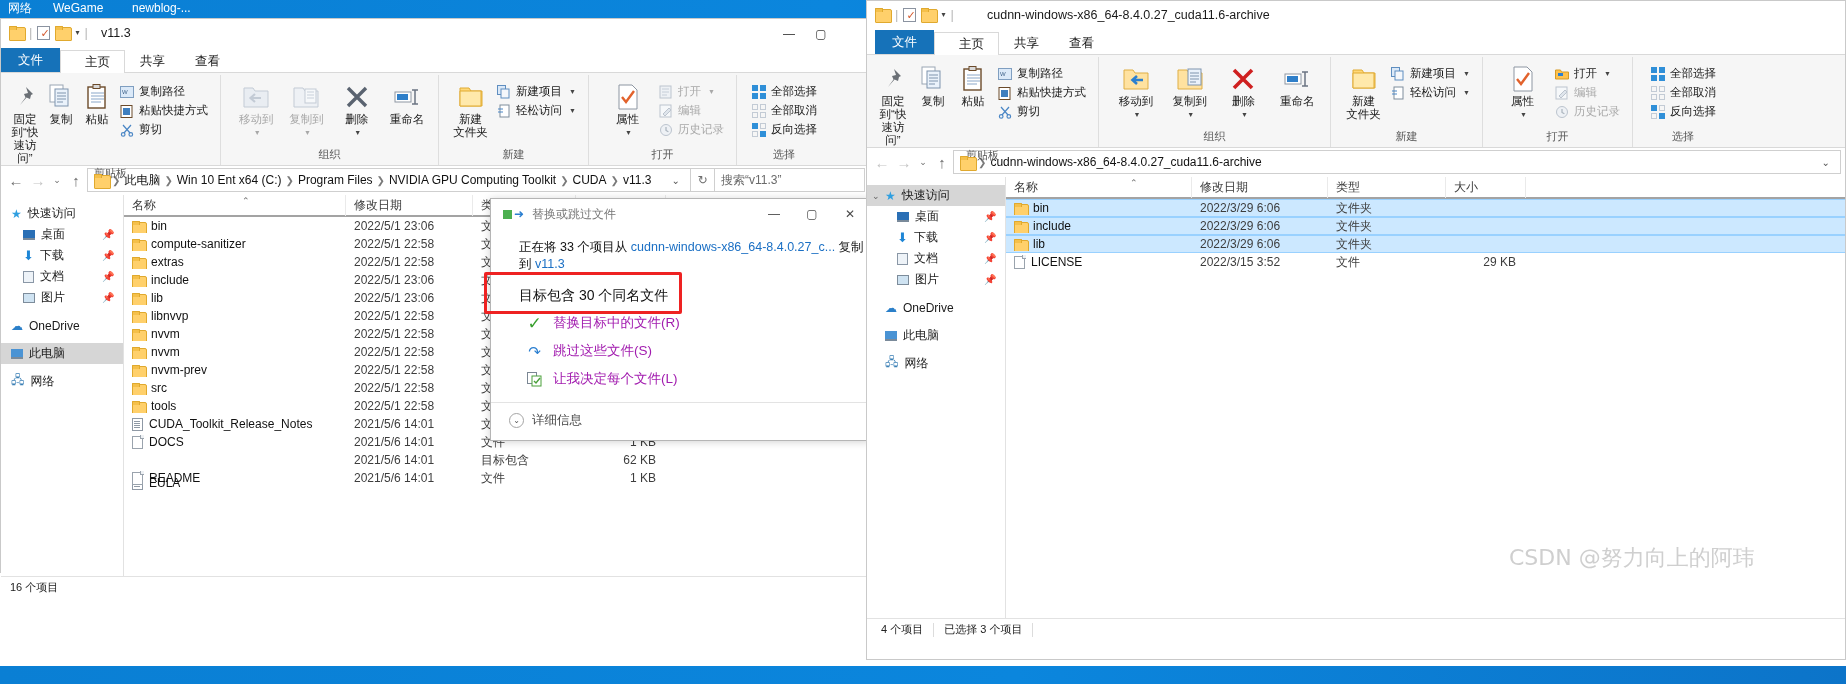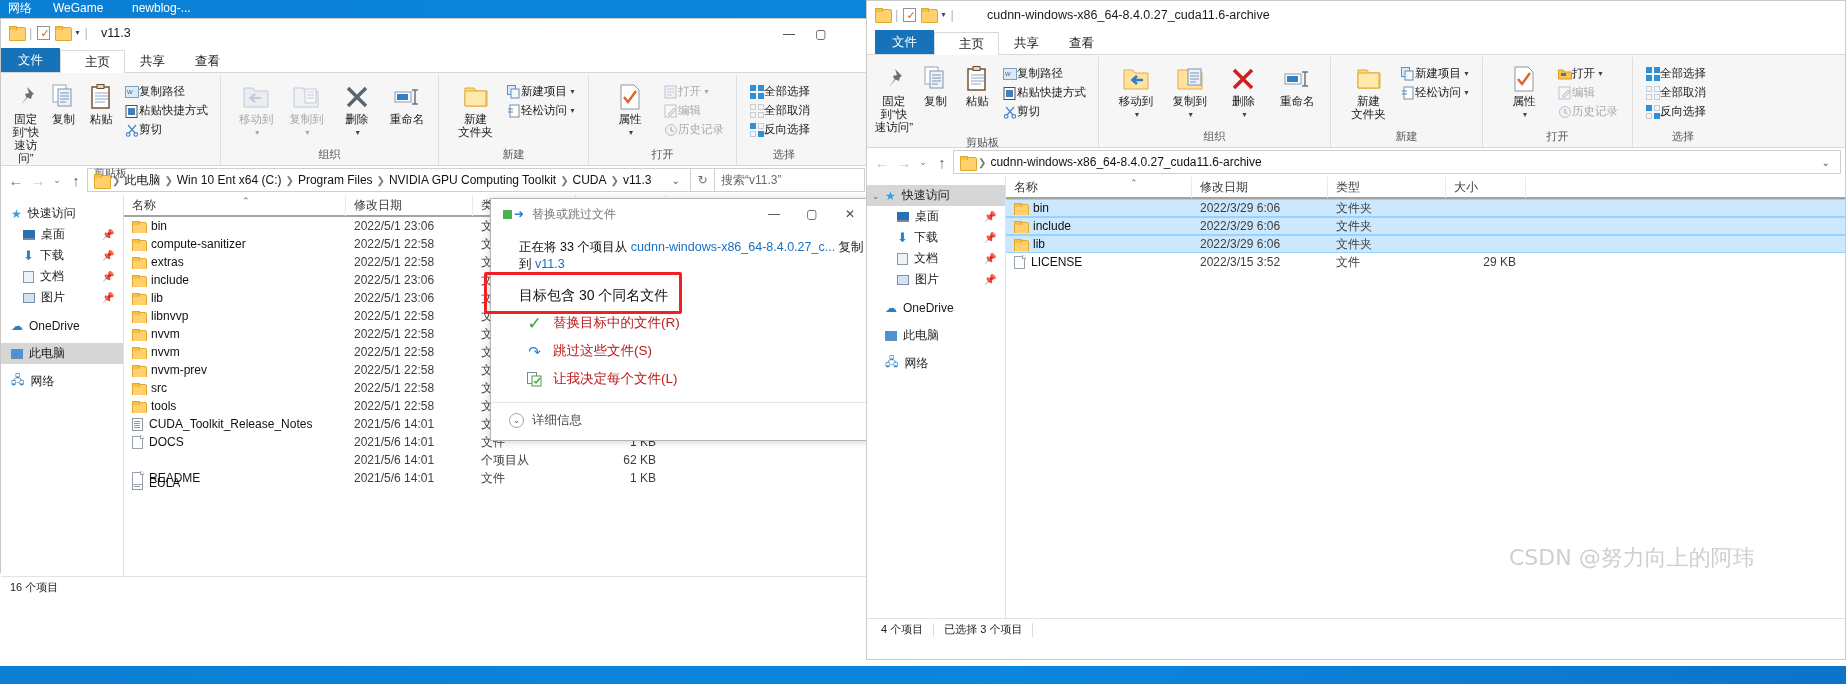--- a/index.html
+++ b/index.html
@@ -42,30 +42,30 @@
   .tab { height:23px; padding:0 14px; font-size:12.5px; color:#1a1a1a; display:flex;
          align-items:center; border:1px solid transparent; border-bottom:none; }
   .tab.file { background:#1672b9; color:#fff; height:24px; padding:0 16px; }
   .tab.active { background:#fff; border-color:#d9d9d9; position:relative; top:1px;padding-left:24px; }
 
   
   .ribbon { background:#f6f6f6; border-bottom:1px solid #d9d9d9; display:flex;
             align-items:stretch; padding:2px 0 0 0; position:relative; }
   .rgroup { display:flex; flex-direction:column; justify-content:space-between;
             border-right:1px solid #dedede; padding:0 6px 0 6px; }
-  .rgroup:last-child { border-right:none; }
+  .rgroup:last-child { border-right:none;align-items:center; }
   .rgrow { display:flex; align-items:flex-start; padding-top:4px; }
   .rglabel { text-align:center; font-size:11px; color:#555; padding:1px 0 3px 0; }
   .bigbtn { width:58px; display:flex; flex-direction:column; align-items:center;
             padding:2px 1px 0 1px; font-size:11.5px; color:#1a1a1a; line-height:13px;
             text-align:center; }
   .bigbtn .ic { height:32px; display:flex; align-items:center; justify-content:center; }
   .bigbtn.disabled { color:#a8a8a8; }
   .smallcol { display:flex; flex-direction:column; justify-content:center; padding:3px 2px 0 2px; }
-  .smallbtn { display:flex; align-items:center; font-size:11.5px; color:#1a1a1a;
+  .smallbtn { display:flex; align-items:center; gap:5px; font-size:11.5px; color:#1a1a1a;
               height:19px; padding:0 4px 0 2px; white-space:nowrap; }
   .smallbtn.disabled { color:#a8a8a8; }
   .smallbtn .ic { width:15px; height:15px; display:flex; align-items:center; justify-content:center; }
   .caret { font-size:7px; color:#444; margin-left:2px; }
   .caret.dis { color:#a8a8a8; }
 
   
   .addrbar { height:29px; display:flex; align-items:center; gap:0; background:#fff;
              padding:2px 4px 3px 4px; }
   .navbtn { width:22px; height:24px; display:flex; align-items:center; justify-content:center;
@@ -124,21 +124,21 @@
   .dlg-title { height:30px; display:flex; align-items:center; gap:8px; padding-left:12px;
                font-size:12px; color:#777; }
   .dlg-wbtns { position:absolute; right:0; top:0; display:flex; }
   .dlg-wbtn { width:38px; height:29px; display:flex; align-items:center; justify-content:center;
               color:#4a4a4a; font-size:12px; }
   .dlg-body { padding:10px 0 0 0; }
   .dlg-line1 { font-size:12.5px; color:#111; padding:0 0 0 28px; }
   .dlg-line1 .blue { color:#1a6fc4; }
   .dlg-line2 { font-size:14px; color:#111; padding:14px 0 0 28px; }
   .dlg-opt { display:flex; align-items:flex-start; gap:9px; padding:9px 0 0 34px; font-size:13.5px; }
-  .dlg-opt .olabel { color:#b91c1c; }
+  .dlg-opt .olabel { color:#a21caf; }
   .dlg-opt .oic { width:19px; height:19px; display:flex; align-items:center; justify-content:center; }
   .dlg-sep { height:1px; background:#e3e3e3; margin-top:13px; }
   .dlg-more { display:flex; align-items:center; gap:8px; padding:9px 0 0 18px; font-size:12.5px; color:#444; }
   .circ { width:15px; height:15px; border:1px solid #a5a5a5; border-radius:50%;
           display:flex; align-items:center; justify-content:center; font-size:8px; color:#555; }
   .redbox { position:absolute; border:3px solid #ee2222; border-radius:2px; pointer-events:none; }
 
   .watermark { position:absolute; font-size:22px; color:#cfcfcf; white-space:nowrap;
                font-family:"DejaVu Sans","Liberation Sans",sans-serif; }
 </style>
@@ -637,21 +637,21 @@
             </div>
             <div class="frow">
               <div class="fcell name" style="width:222px;margin-top:46px;">
                 <span style="display:inline-block;position:relative;width:11px;height:13px;">
                   <span style="position:absolute;inset:0;background:#fff;border:1px solid #8f99a5;"></span>
                   <span style="position:absolute;left:2px;top:3px;width:6px;height:1px;background:#8f99a5;box-shadow:0 2px 0 #8f99a5,0 4px 0 #8f99a5,0 6px 0 #8f99a5;"></span>
                 </span>
                 <span>EULA</span>
               </div>
               <div class="fcell dim" style="width:127px;">2021/5/6 14:01</div>
-              <div class="fcell dim" style="width:103px;">个项目从</div>
+              <div class="fcell dim" style="width:103px;">目标包含</div>
               <div class="fcell size dim" style="width:90px;">62 KB</div>
             </div>
             <div class="frow">
               <div class="fcell name" style="width:222px;">
                 <span style="display:inline-block;position:relative;width:11px;height:13px;">
                   <span style="position:absolute;inset:0;background:#fff;border:1px solid #9aa3ad;"></span>
                   <span style="position:absolute;right:-1px;top:-1px;width:4px;height:4px;background:#eef1f4;border-left:1px solid #9aa3ad;border-bottom:1px solid #9aa3ad;"></span>
                 </span>
                 <span>README</span>
               </div>

